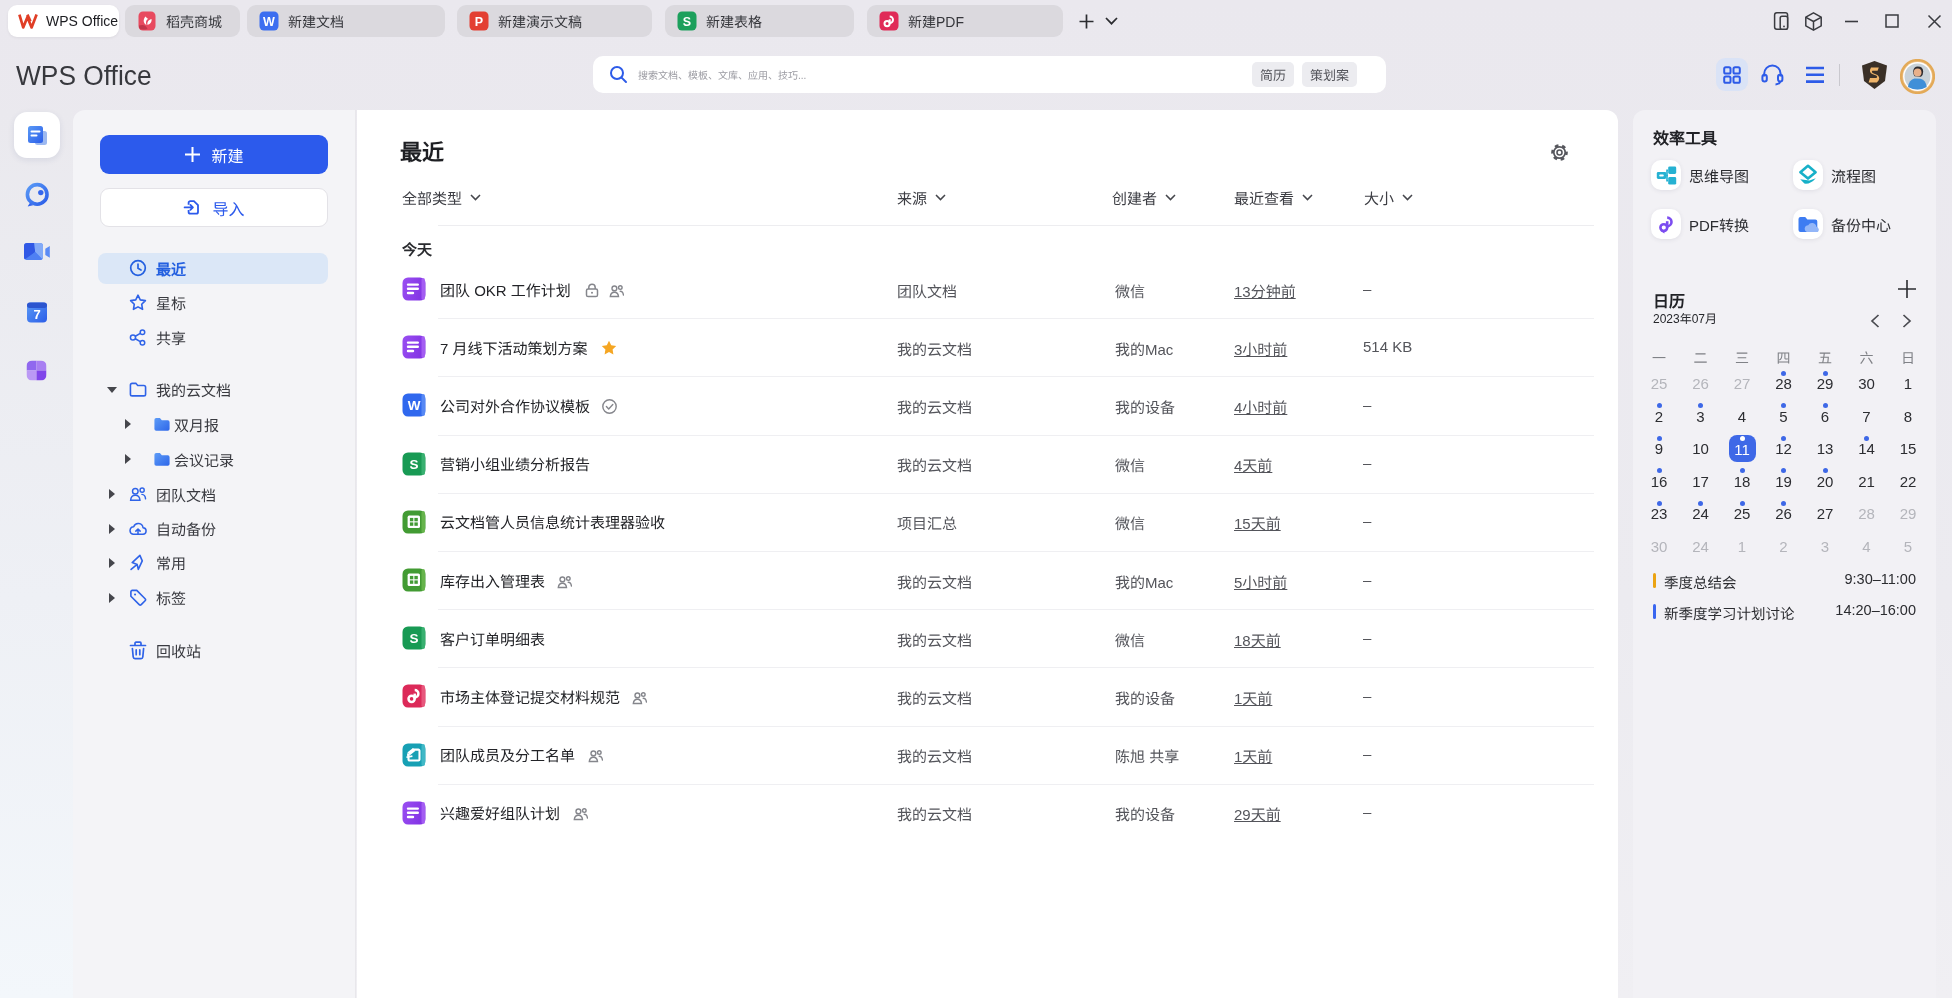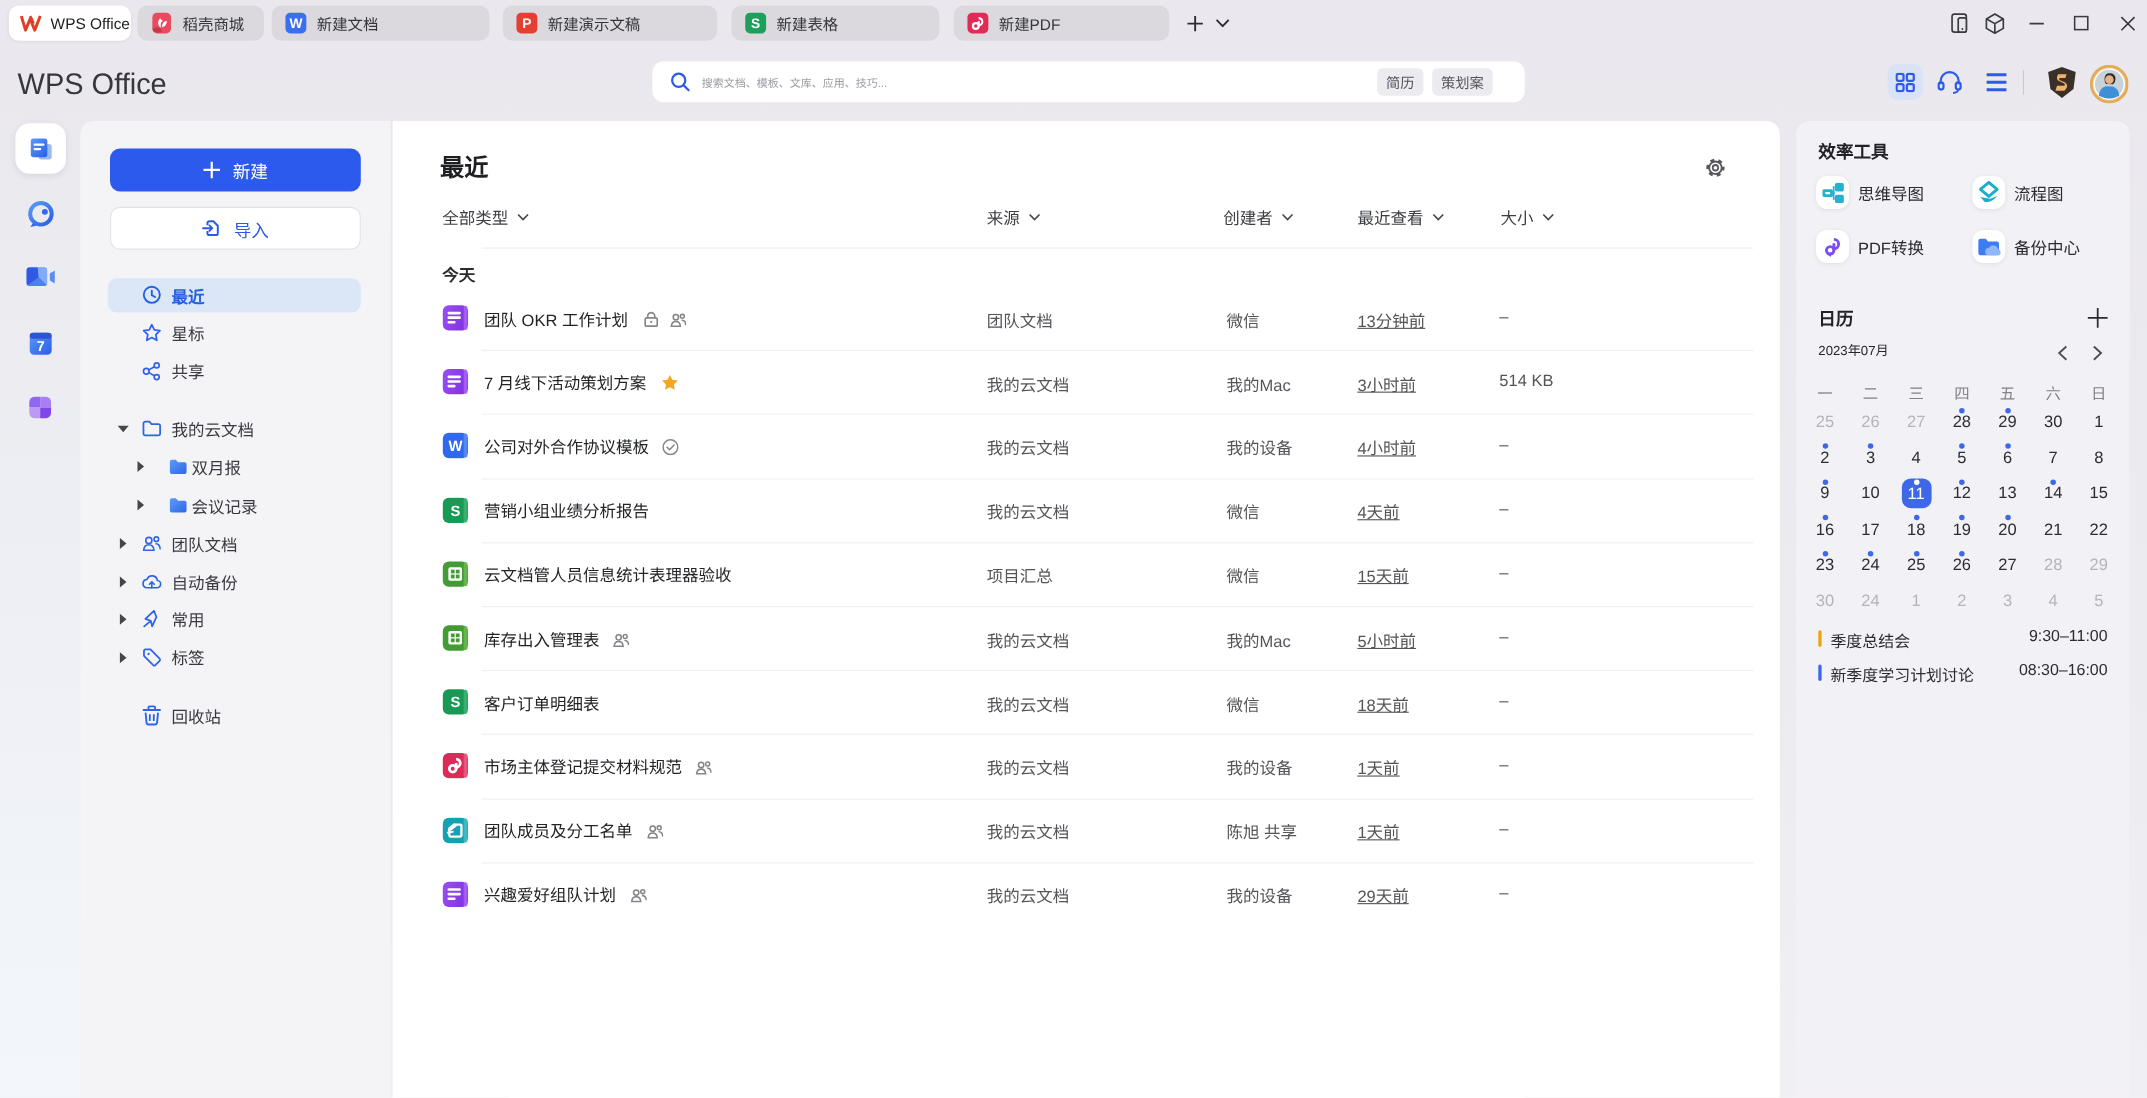--- a/index.html
+++ b/index.html
@@ -653,21 +653,21 @@
   <div class="tool" style="left:160px; top:99px;">
     <span class="tic">
         <svg width="22" height="19" viewBox="0 0 22 19">
       <path d="M1.5 4 A2 2 0 0 1 3.5 2 H8.2 L10.4 4.6 H18.3 A2 2 0 0 1 20.3 6.6 V15 A2 2 0 0 1 18.3 17 H3.5 A2 2 0 0 1 1.5 15 Z" fill="#3d7cf2"></path>
       <path d="M12.2 17 a3.5 3.5 0 0 1 1.4 -6.7 a4.4 4.4 0 0 1 8.2 1.4 a3.1 3.1 0 0 1 1.4 5.3z" fill="#93b6f8" transform="translate(-2.4,0)"></path>
     </svg>
       </span>
     <span class="tl">备份中心</span>
   </div>
 
-  <div class="rp-h" style="top:166px;">日历</div>
+  <div class="rp-h" style="top:178px;">日历</div>
   <div class="abs" style="left:263px; top:168px;"><svg width="22" height="22" viewBox="0 0 22 22">
         <path d="M11 2 V20 M2 11 H20" stroke="#2b2c30" stroke-width="1.6"></path>
       </svg></div>
   <div class="cal-month">2023年07月</div>
   <div class="abs" style="left:236px; top:203px;"><svg width="12" height="16" viewBox="0 0 12 16">
         <path d="M9.5 2 L3 8 L9.5 14" fill="none" stroke="#4a4b50" stroke-width="1.7"></path>
       </svg></div>
   <div class="abs" style="left:268px; top:203px;"><svg width="12" height="16" viewBox="0 0 12 16">
         <path d="M2.5 2 L9 8 L2.5 14" fill="none" stroke="#4a4b50" stroke-width="1.7"></path>
       </svg></div>
@@ -741,15 +741,15 @@
   <div class="day dim" style="left:254px; top:428.0px;">5</div>
 
   <div class="event" style="top:460.5px;">
     <span class="bar" style="background:#eba312;"></span>
     <span class="en">季度总结会</span>
       <span class="et">9:30–11:00</span>
   </div>
   <div class="event" style="top:491.5px;">
     <span class="bar" style="background:#3a66f0;"></span>
     <span class="en">新季度学习计划讨论</span>
-      <span class="et">08:30–16:00</span>
+      <span class="et">14:20–16:00</span>
   </div>
 </div>
 
 </body></html>

